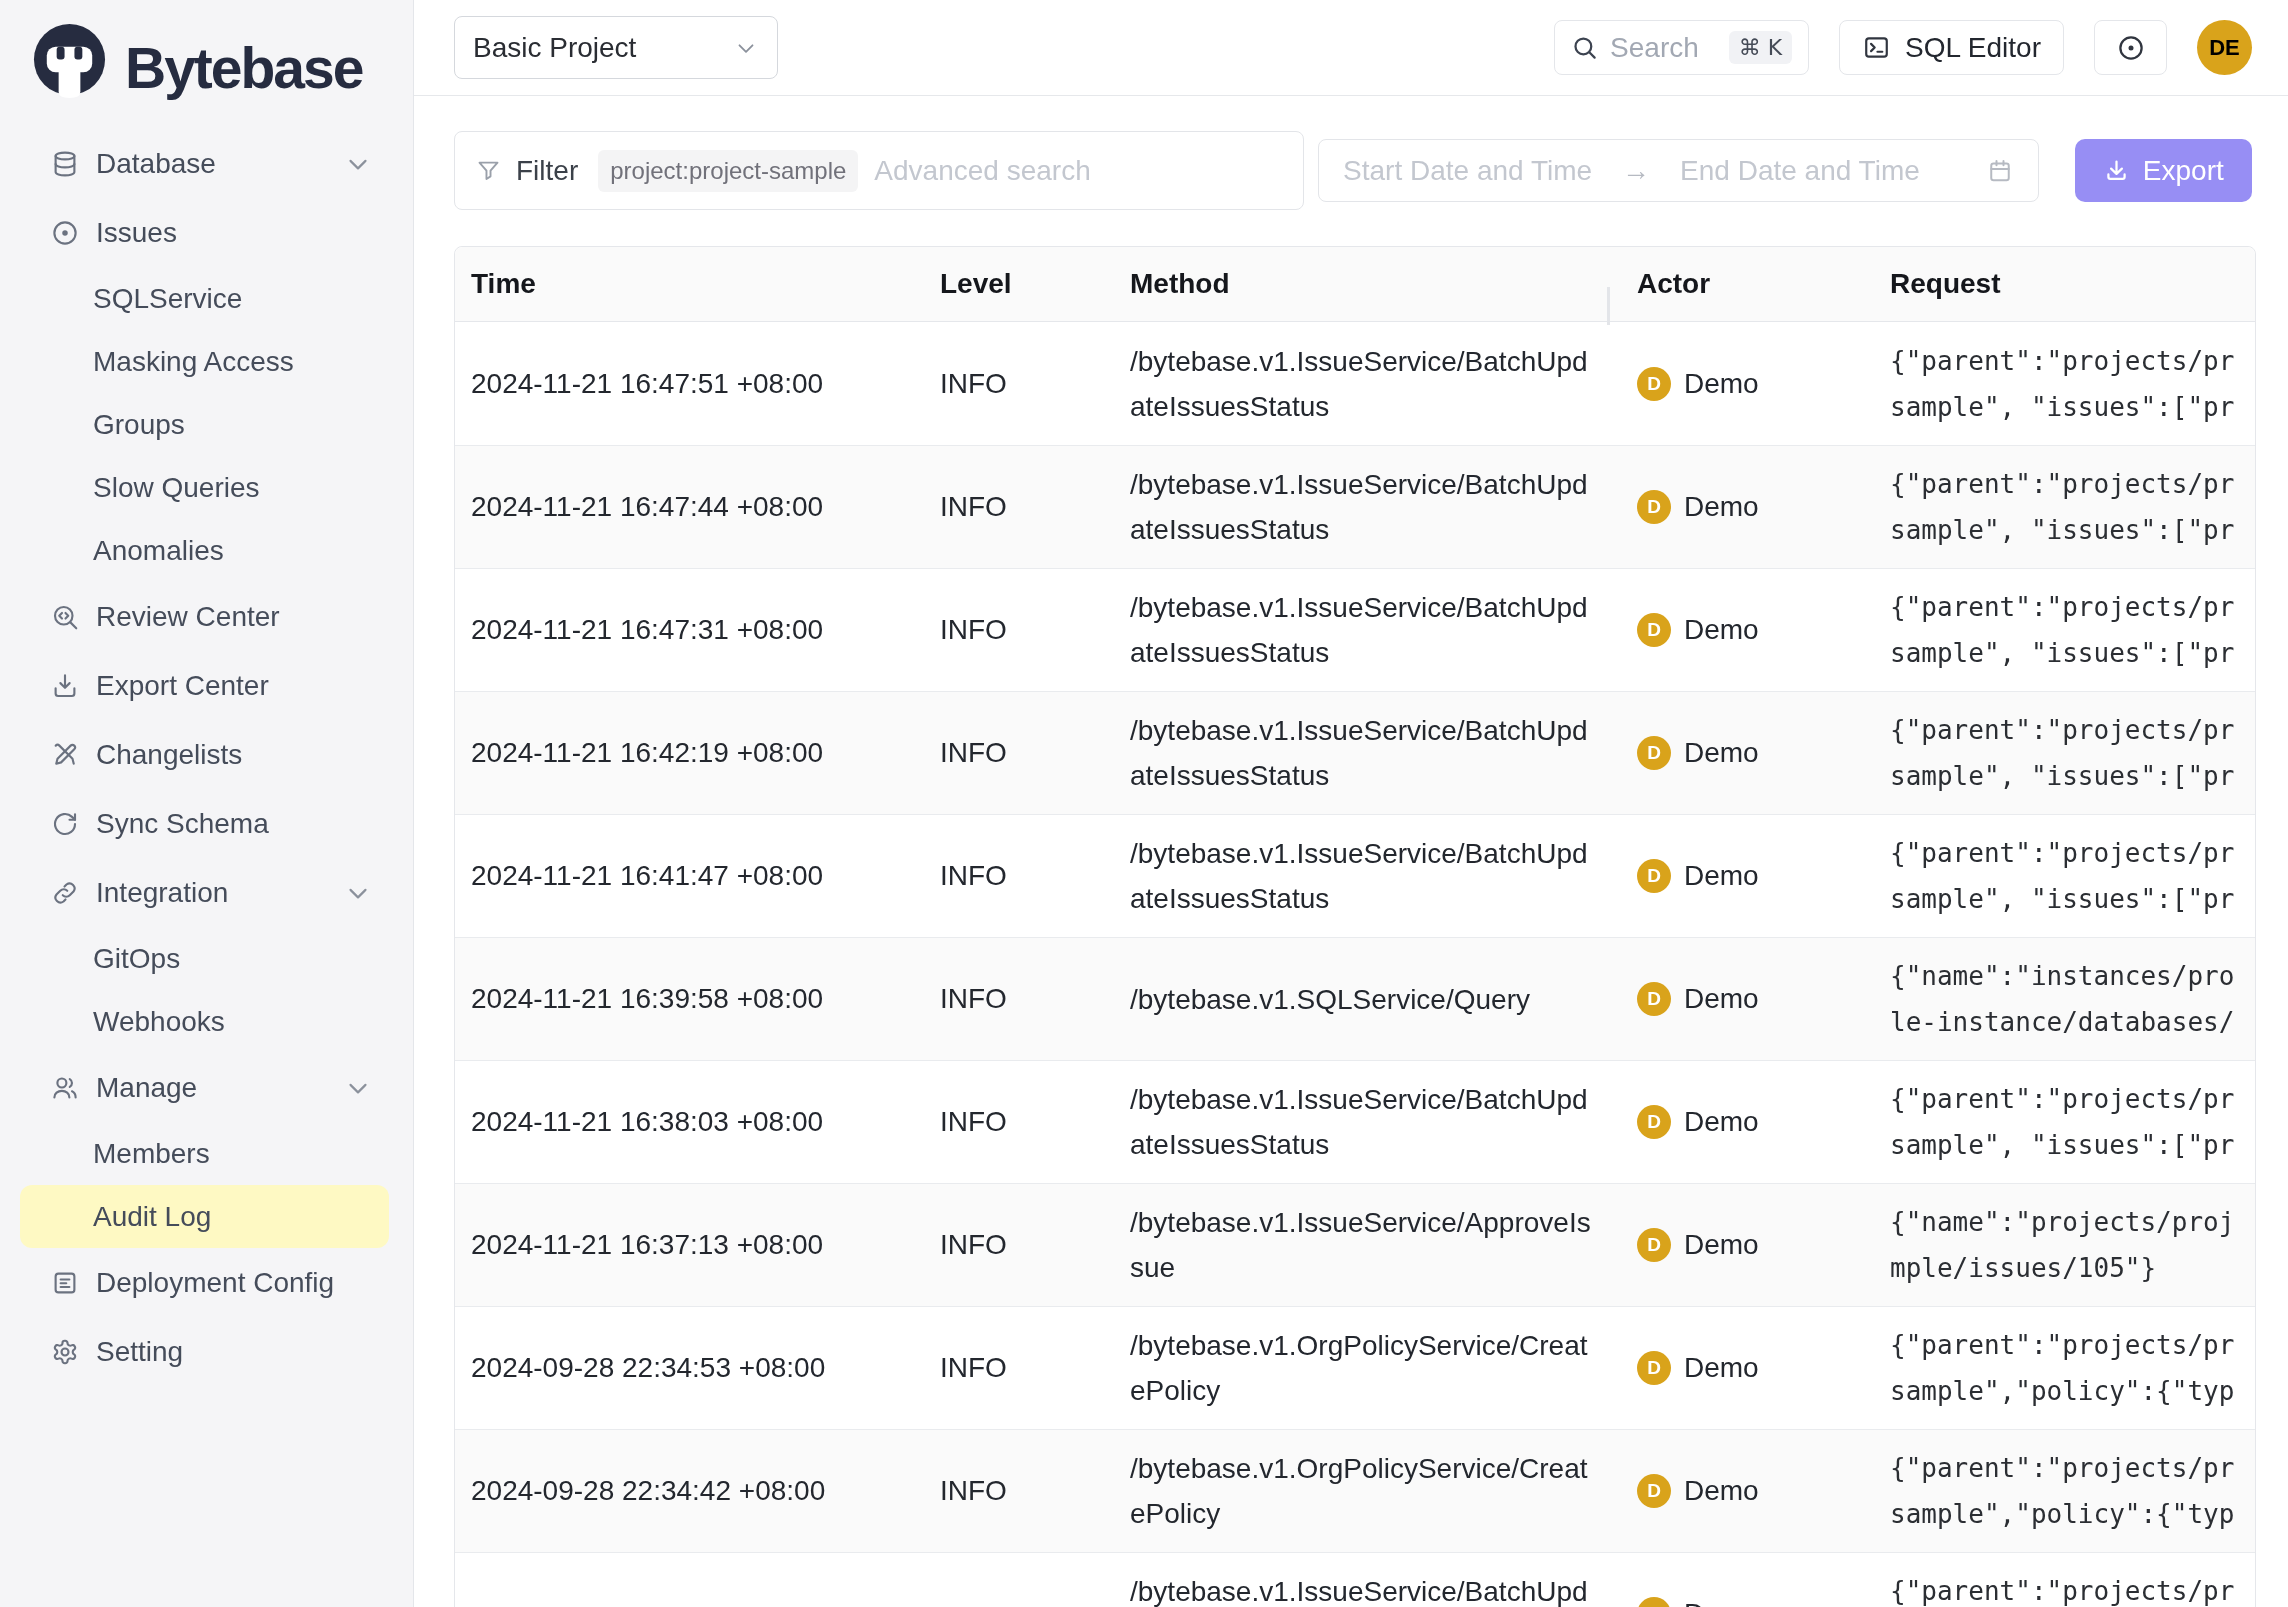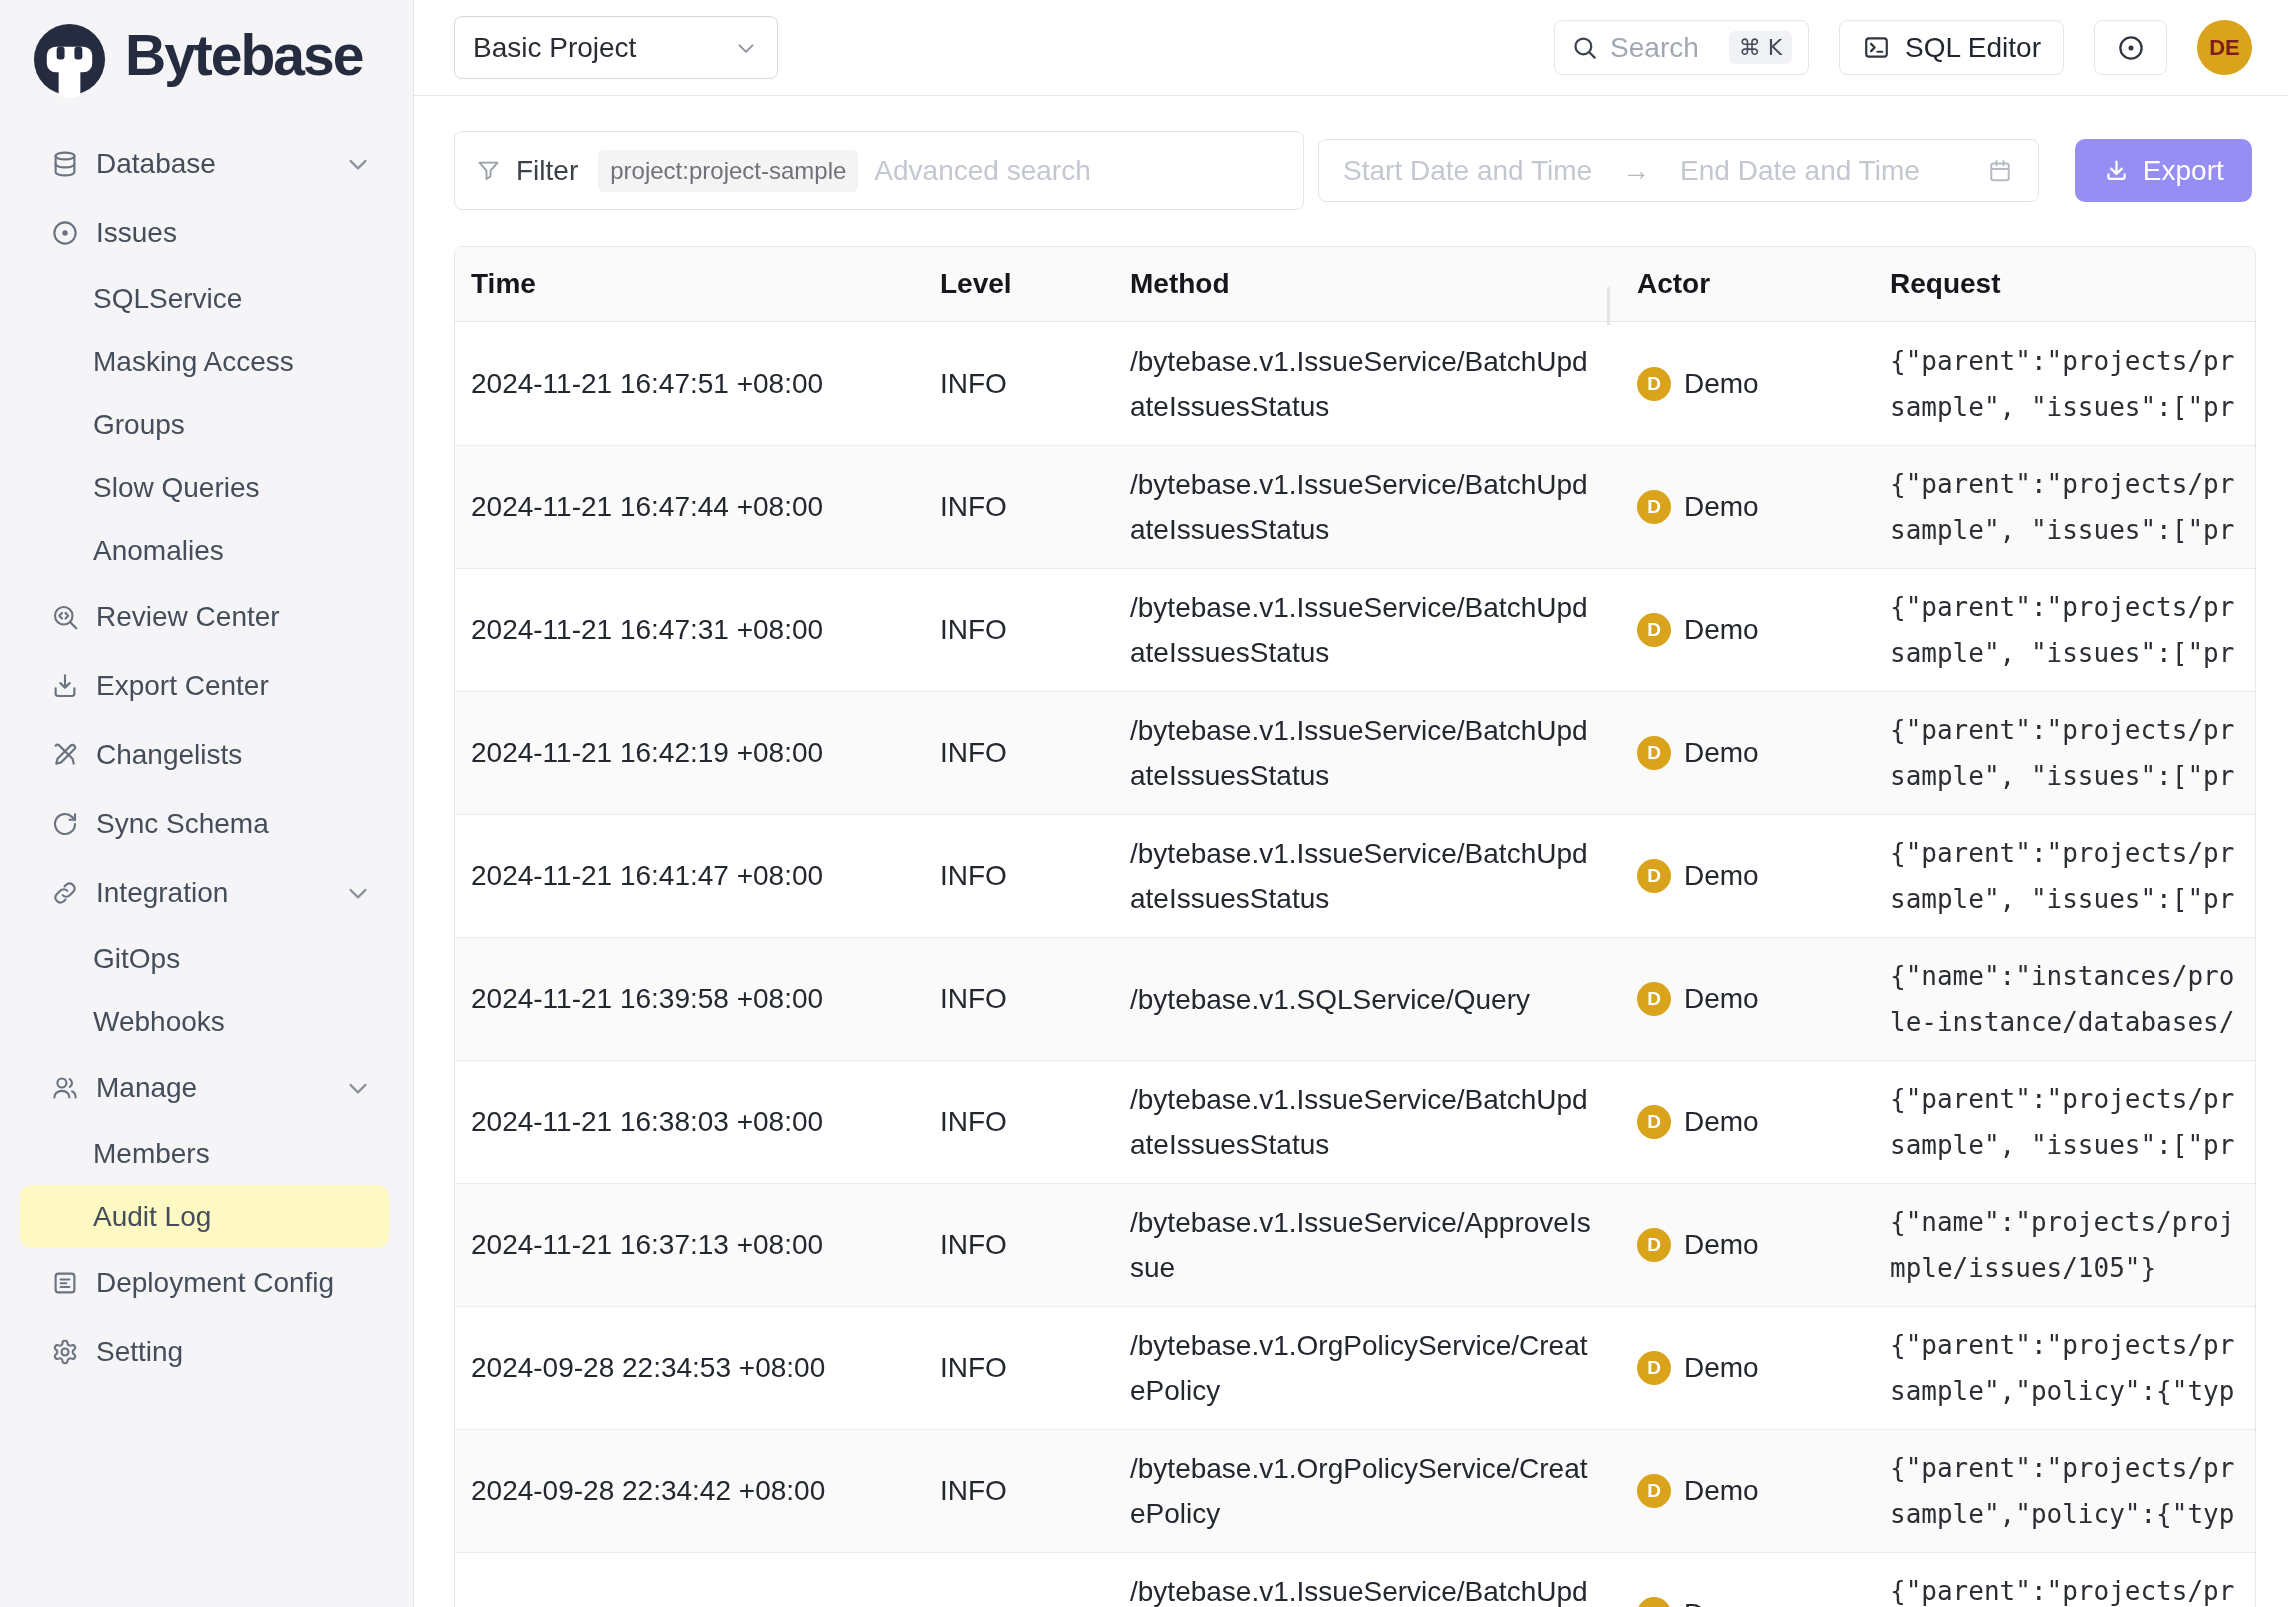--- a/index.html
+++ b/index.html
@@ -3,21 +3,21 @@
 <meta charset="utf-8">
 <style>
   * { margin:0; padding:0; box-sizing:border-box; }
   html,body { width:2289px; height:1608px; overflow:hidden; background:#fff;
     font-family:"Liberation Sans", sans-serif; color:#23272e; }
 
   .app { display:flex; width:2289px; height:1608px; }
 
   
   .sidebar { width:414px; height:1608px; background:#f5f5f7; border-right:1px solid #e4e6ea; flex:none; }
-  .logo { display:flex; align-items:flex-start; gap:16px; padding:22px 0 10px 30px; }
+  .logo { display:flex; align-items:flex-end; gap:16px; padding:22px 0 10px 30px; }
   .logo-text { font-size:57px; font-weight:800; letter-spacing:-2px; color:#262c40; }
   .nav { margin-top:18px; }
   .nav-item { display:flex; align-items:center; height:69px; margin:0 24px 0 20px;
     padding-left:30px; padding-right:16px; border-radius:12px; cursor:pointer; color:#454c5a; }
   .nav-item.sub { height:63px; padding-left:73px; }
   .nav-item.active { background:#fef9c3; }
   .nav-label { font-size:28px; margin-left:16px; white-space:nowrap; }
   .nav-item.sub .nav-label { margin-left:0; }
   .icon { display:inline-flex; flex:none; }
   .icon svg { stroke:#6b7280; fill:none; stroke-width:1.7; stroke-linecap:round; stroke-linejoin:round; }
@@ -39,21 +39,21 @@
   .search-btn { width:255px; padding:0 16px; gap:12px; }
   .search-btn .icon svg { width:27px; height:27px; stroke:#3c4350; stroke-width:2; }
   .search-text { font-size:28px; color:#a2a8b3; }
   .kbd { margin-left:auto; background:#f1f2f5; border-radius:6px; padding:4px 10px;
     font-size:22px; color:#454b57; font-family:"DejaVu Sans", sans-serif; }
   .sql-btn { padding:0 22px; gap:14px; }
   .sql-btn .icon svg { width:29px; height:29px; stroke:#30353f; stroke-width:1.8; }
   .sql-text { font-size:28px; color:#23272f; }
   .circle-btn { width:73px; justify-content:center; }
   .circle-btn .icon svg { width:30px; height:30px; stroke:#30353f; stroke-width:1.8; }
-  .avatar { width:55px; height:55px; border-radius:50%; background:#d9a31b; color:#7f1d1d;
+  .avatar { width:55px; height:55px; border-radius:50%; background:#d9a31b; color:#000000;
     display:flex; align-items:center; justify-content:center; font-size:22px; font-weight:700; cursor:pointer; }
 
   
   .filter-row { display:flex; align-items:center; margin-top:35px; padding:0 37px 0 40px; flex:none; }
   .filter-box { width:853px; height:79px; border:1px solid #e3e5e9; border-radius:8px;
     display:flex; align-items:center; padding:0 20px; }
   .filter-box .icon svg { width:27px; height:27px; stroke:#9aa0aa; }
   .filter-label { font-size:28px; color:#3b4149; margin-left:14px; }
   .filter-chip { margin-left:20px; background:#f4f4f5; border-radius:6px; padding:7px 12px;
     font-size:24px; color:#71717a; white-space:nowrap; }

